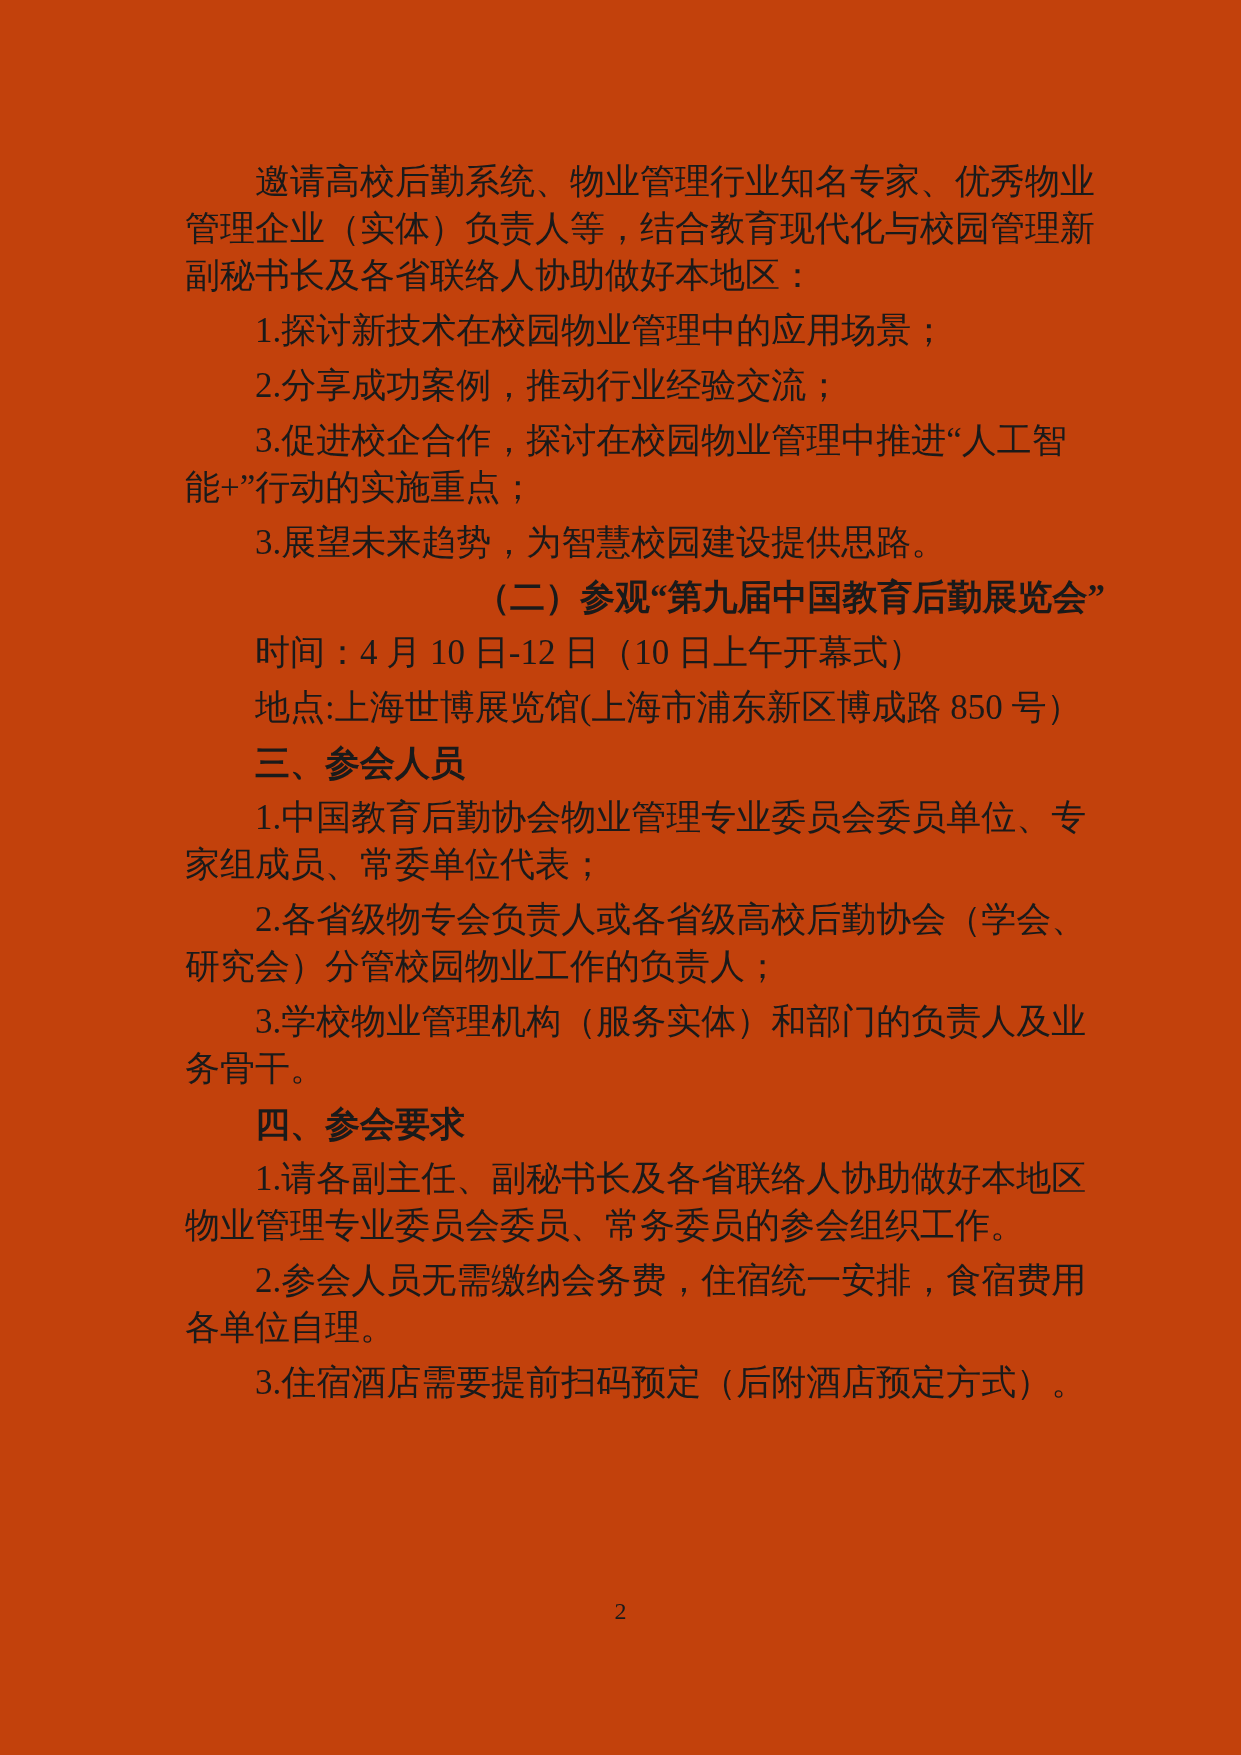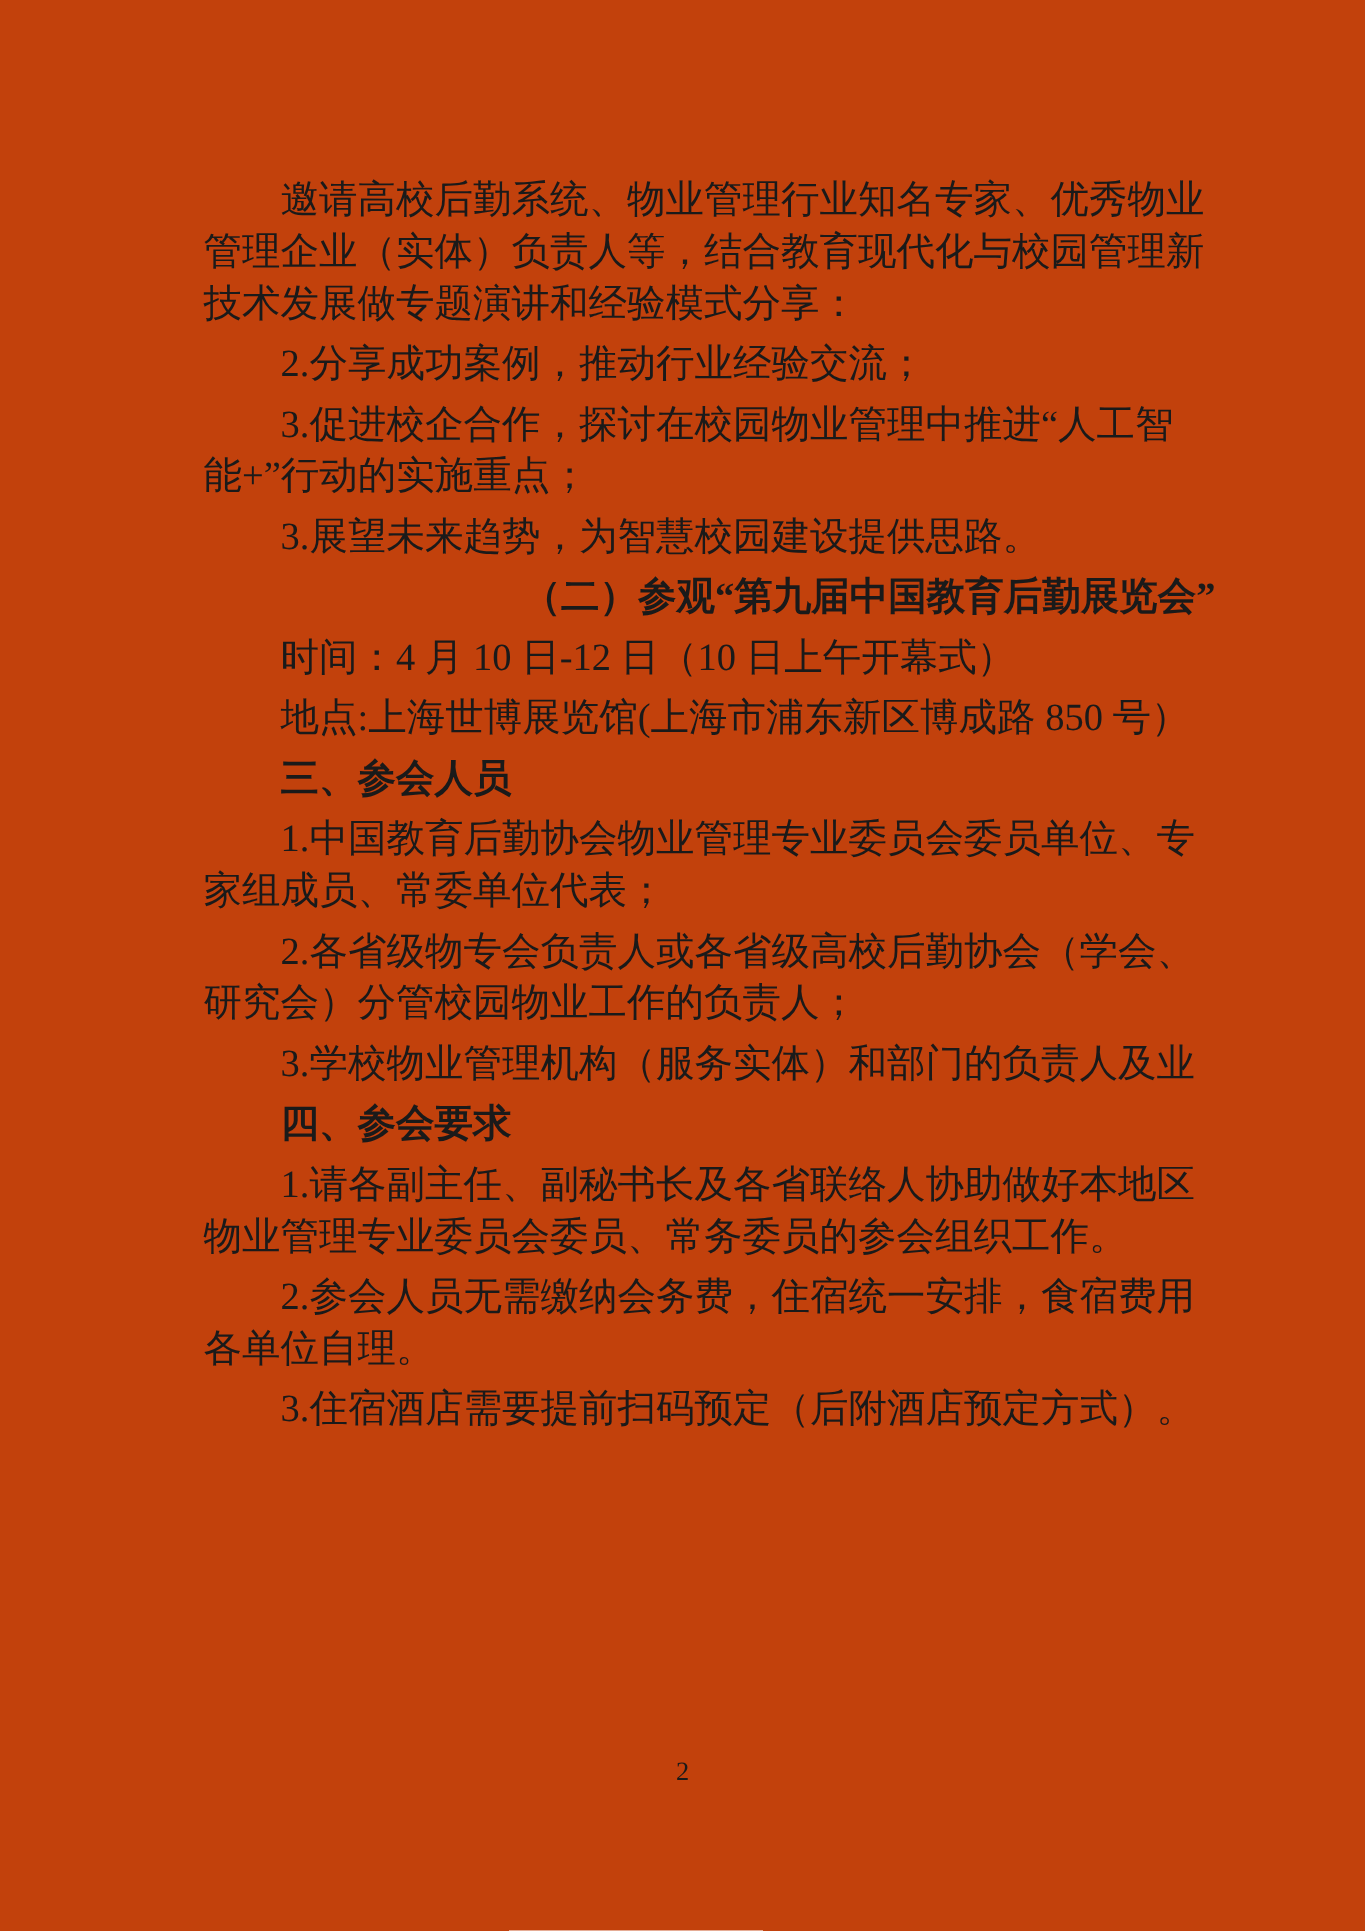--- a/index.html
+++ b/index.html
@@ -60,23 +60,26 @@
 </style>
 </head>
 <body>
 
 <div class="page">
   <main class="content">
 
     <div class="para">
       <div class="line first">邀请高校后勤系统、物业管理行业知名专家、优秀物业</div>
       <div class="line">管理企业（实体）负责人等，结合教育现代化与校园管理新</div>
-      <div class="line">技术发展做专题演讲和经验模式分享：</div>
+      <div class="line">副秘书长及各省联络人协助做好本地区：</div>
     </div>
 
+    <div class="para">
+      <div class="line first">1.探讨新技术在校园物业管理中的应用场景；</div>
+    </div>
 
     <div class="para">
       <div class="line first">2.分享成功案例，推动行业经验交流；</div>
     </div>
 
     <div class="para">
       <div class="line first">3.促进校企合作，探讨在校园物业管理中推进“人工智</div>
       <div class="line">能+”行动的实施重点；</div>
     </div>
 
@@ -105,20 +108,21 @@
       <div class="line">家组成员、常委单位代表；</div>
     </div>
 
     <div class="para">
       <div class="line first">2.各省级物专会负责人或各省级高校后勤协会（学会、</div>
       <div class="line">研究会）分管校园物业工作的负责人；</div>
     </div>
 
     <div class="para">
       <div class="line first">3.学校物业管理机构（服务实体）和部门的负责人及业</div>
+      <div class="line">务骨干。</div>
     </div>
 
     <div class="para heading-hei">
       <div class="line first">四、参会要求</div>
     </div>
 
     <div class="para">
       <div class="line first">1.请各副主任、副秘书长及各省联络人协助做好本地区</div>
       <div class="line">物业管理专业委员会委员、常务委员的参会组织工作。</div>
     </div>

